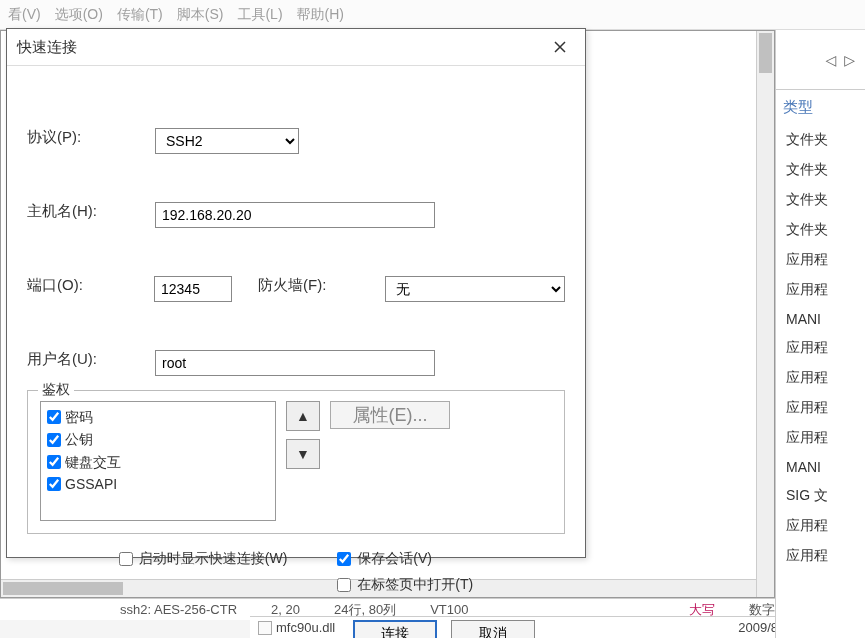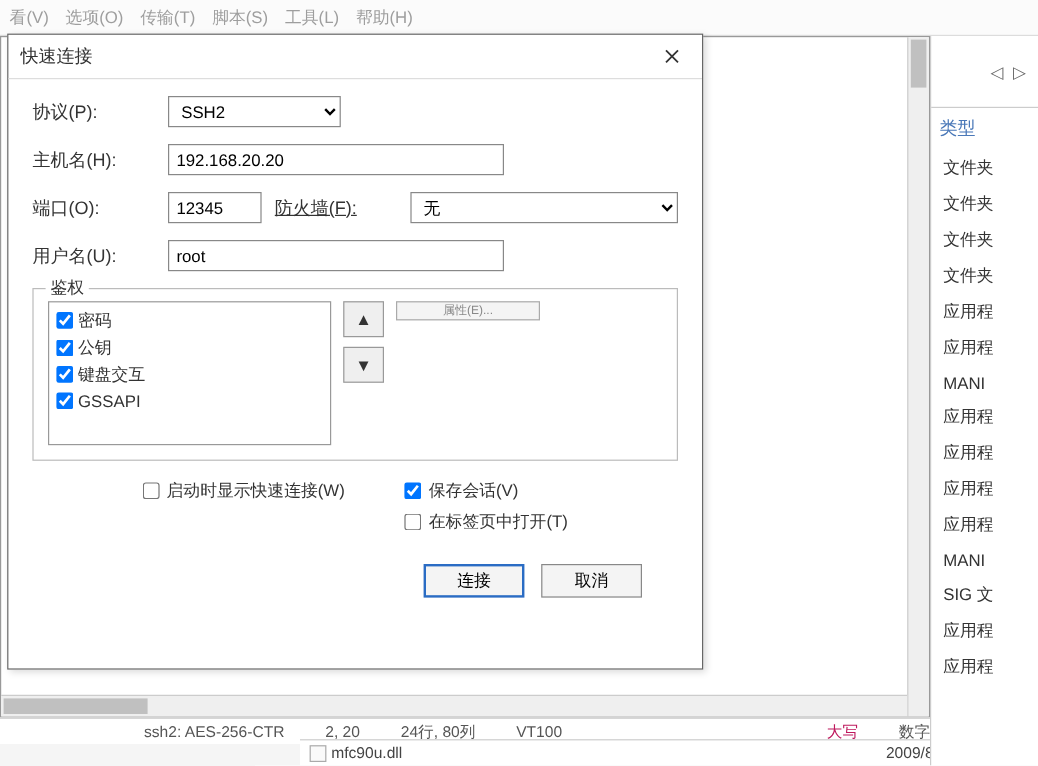--- a/index.html
+++ b/index.html
@@ -133,41 +133,41 @@
     }
     .close-btn {
       width: 30px; height:24px;
       display:flex;align-items:center;justify-content:center;
       cursor:pointer;
       font-size:16px;
     }
     .dialog-body { padding: 14px 20px; }
     .row {
       display: flex;
-      align-items: center;
       margin-bottom: 14px;
-      gap: 3px;
+      gap: 18px;
+      margin-top: 48px;
     }
     .row label.lbl {
       width: 110px;
       font-size: 15px;
     }
     select.ctrl, input.ctrl {
       border: 1px solid #888;
       height: 26px;
       padding: 2px 6px;
       font-size: 14px;
       background:#fff;
       font-family:inherit;
     }
     .sel-proto { width: 144px; }
     .inp-host { width: 280px; }
     .inp-port { width: 78px; }
     .inp-user { width: 280px; border: 2px solid #2a6cc4; }
-    .lbl-fw { width:auto; margin-left:8px;text-decoration:underline;}
+    .lbl-fw { width:auto; margin-left:8px;}
     .sel-fw { flex:1; min-width:180px;}
     .fieldset {
       border: 1px solid #bbb;
       margin: 6px 0 16px 0;
       padding: 10px 12px 12px 12px;
       position: relative;
     }
     .fieldset .legend {
       position: absolute;
       top: -10px; left: 10px;
@@ -185,22 +185,22 @@
     }
     .auth-list label {
       display:flex;align-items:center;gap:4px;font-size:14px;line-height:1.6;
     }
     .btn-col { display:flex;flex-direction:column;gap:8px;}
     .arrow-btn {
       width:34px;height:30px;border:1px solid #999;background:#efefef;
       display:flex;align-items:center;justify-content:center;cursor:pointer;
     }
     .prop-btn {
-      width: 120px;height:16px;border:1px solid #aaa;background:#f4f4f4;
-      color:#888;font-size:10px;
+      width: 120px;height:28px;border:1px solid #aaa;background:#f4f4f4;
+      color:#888;font-size:18px;
     }
     .chk-row { display:flex;gap:50px;margin-top:8px;justify-content:center;}
     .chk-col label {display:flex;align-items:center;gap:6px;font-size:14px;margin-bottom:8px;}
     .dlg-buttons {
       display:flex;gap:14px;justify-content:flex-end;margin-top:18px;padding-right:30px;
     }
     .dlg-buttons button {
       width: 84px;height:28px;border:1px solid #888;background:#f4f4f4;
       font-size:14px;cursor:pointer;font-family:Liberation Serif, serif;
     }

